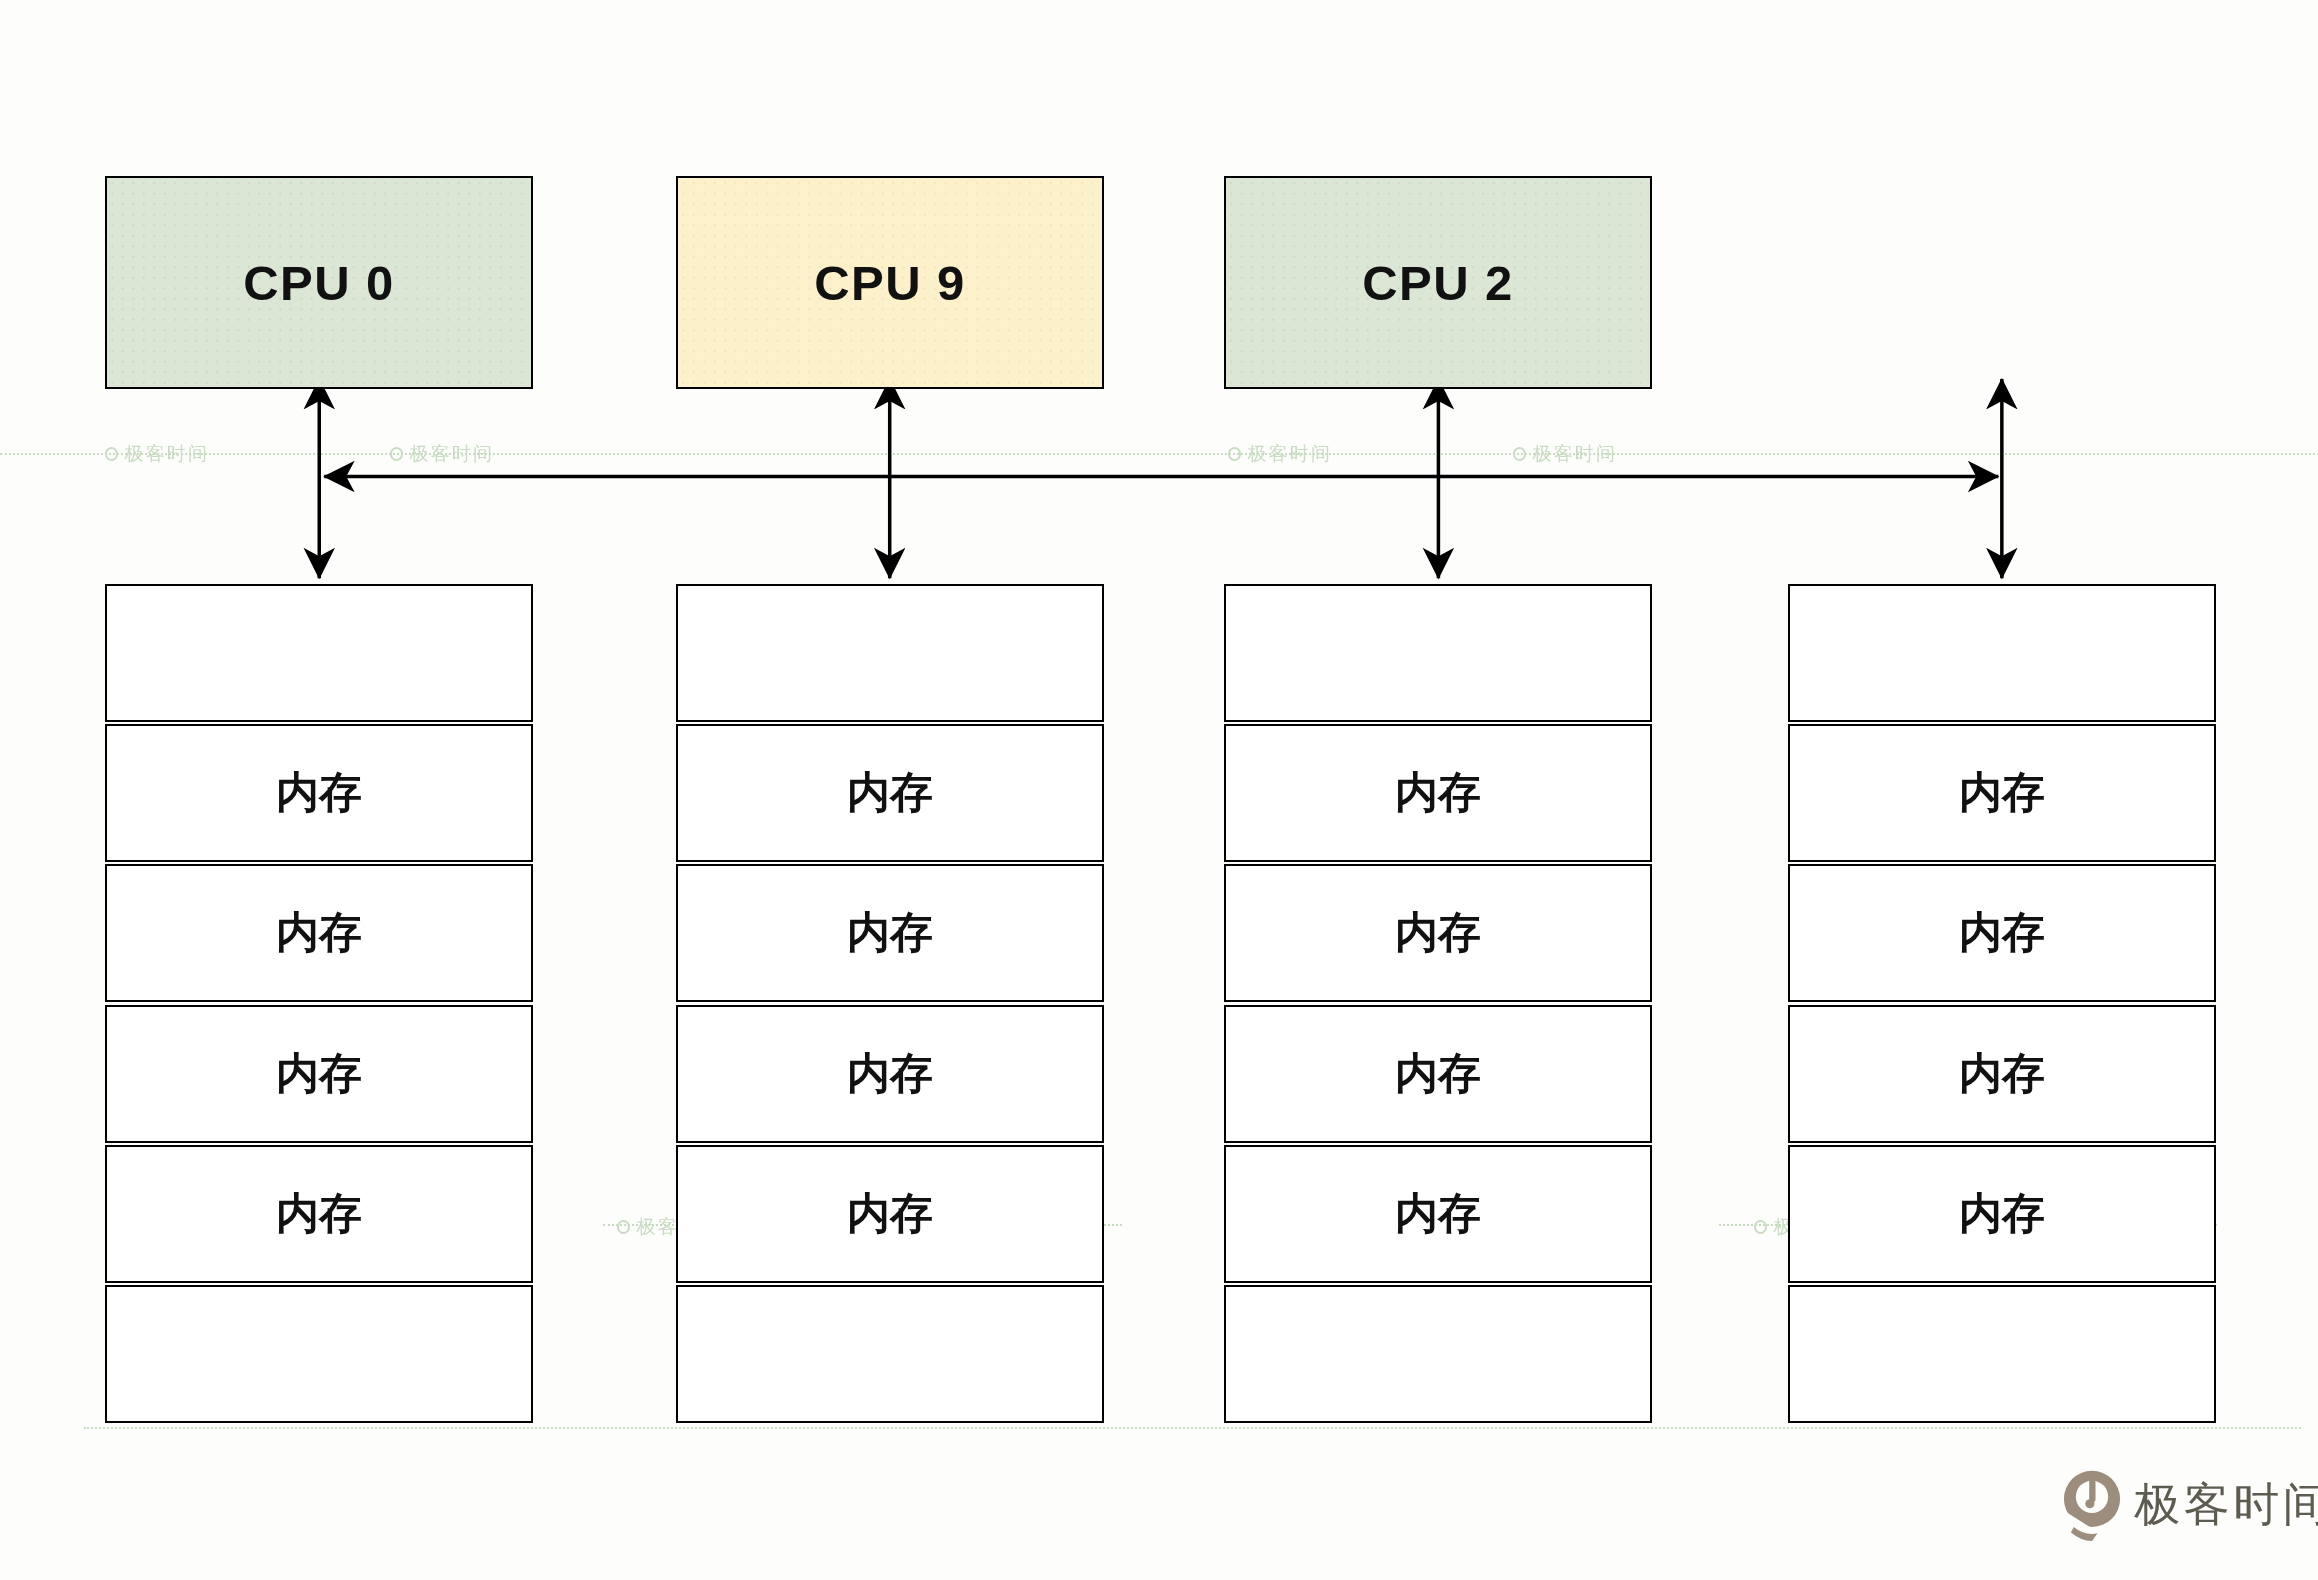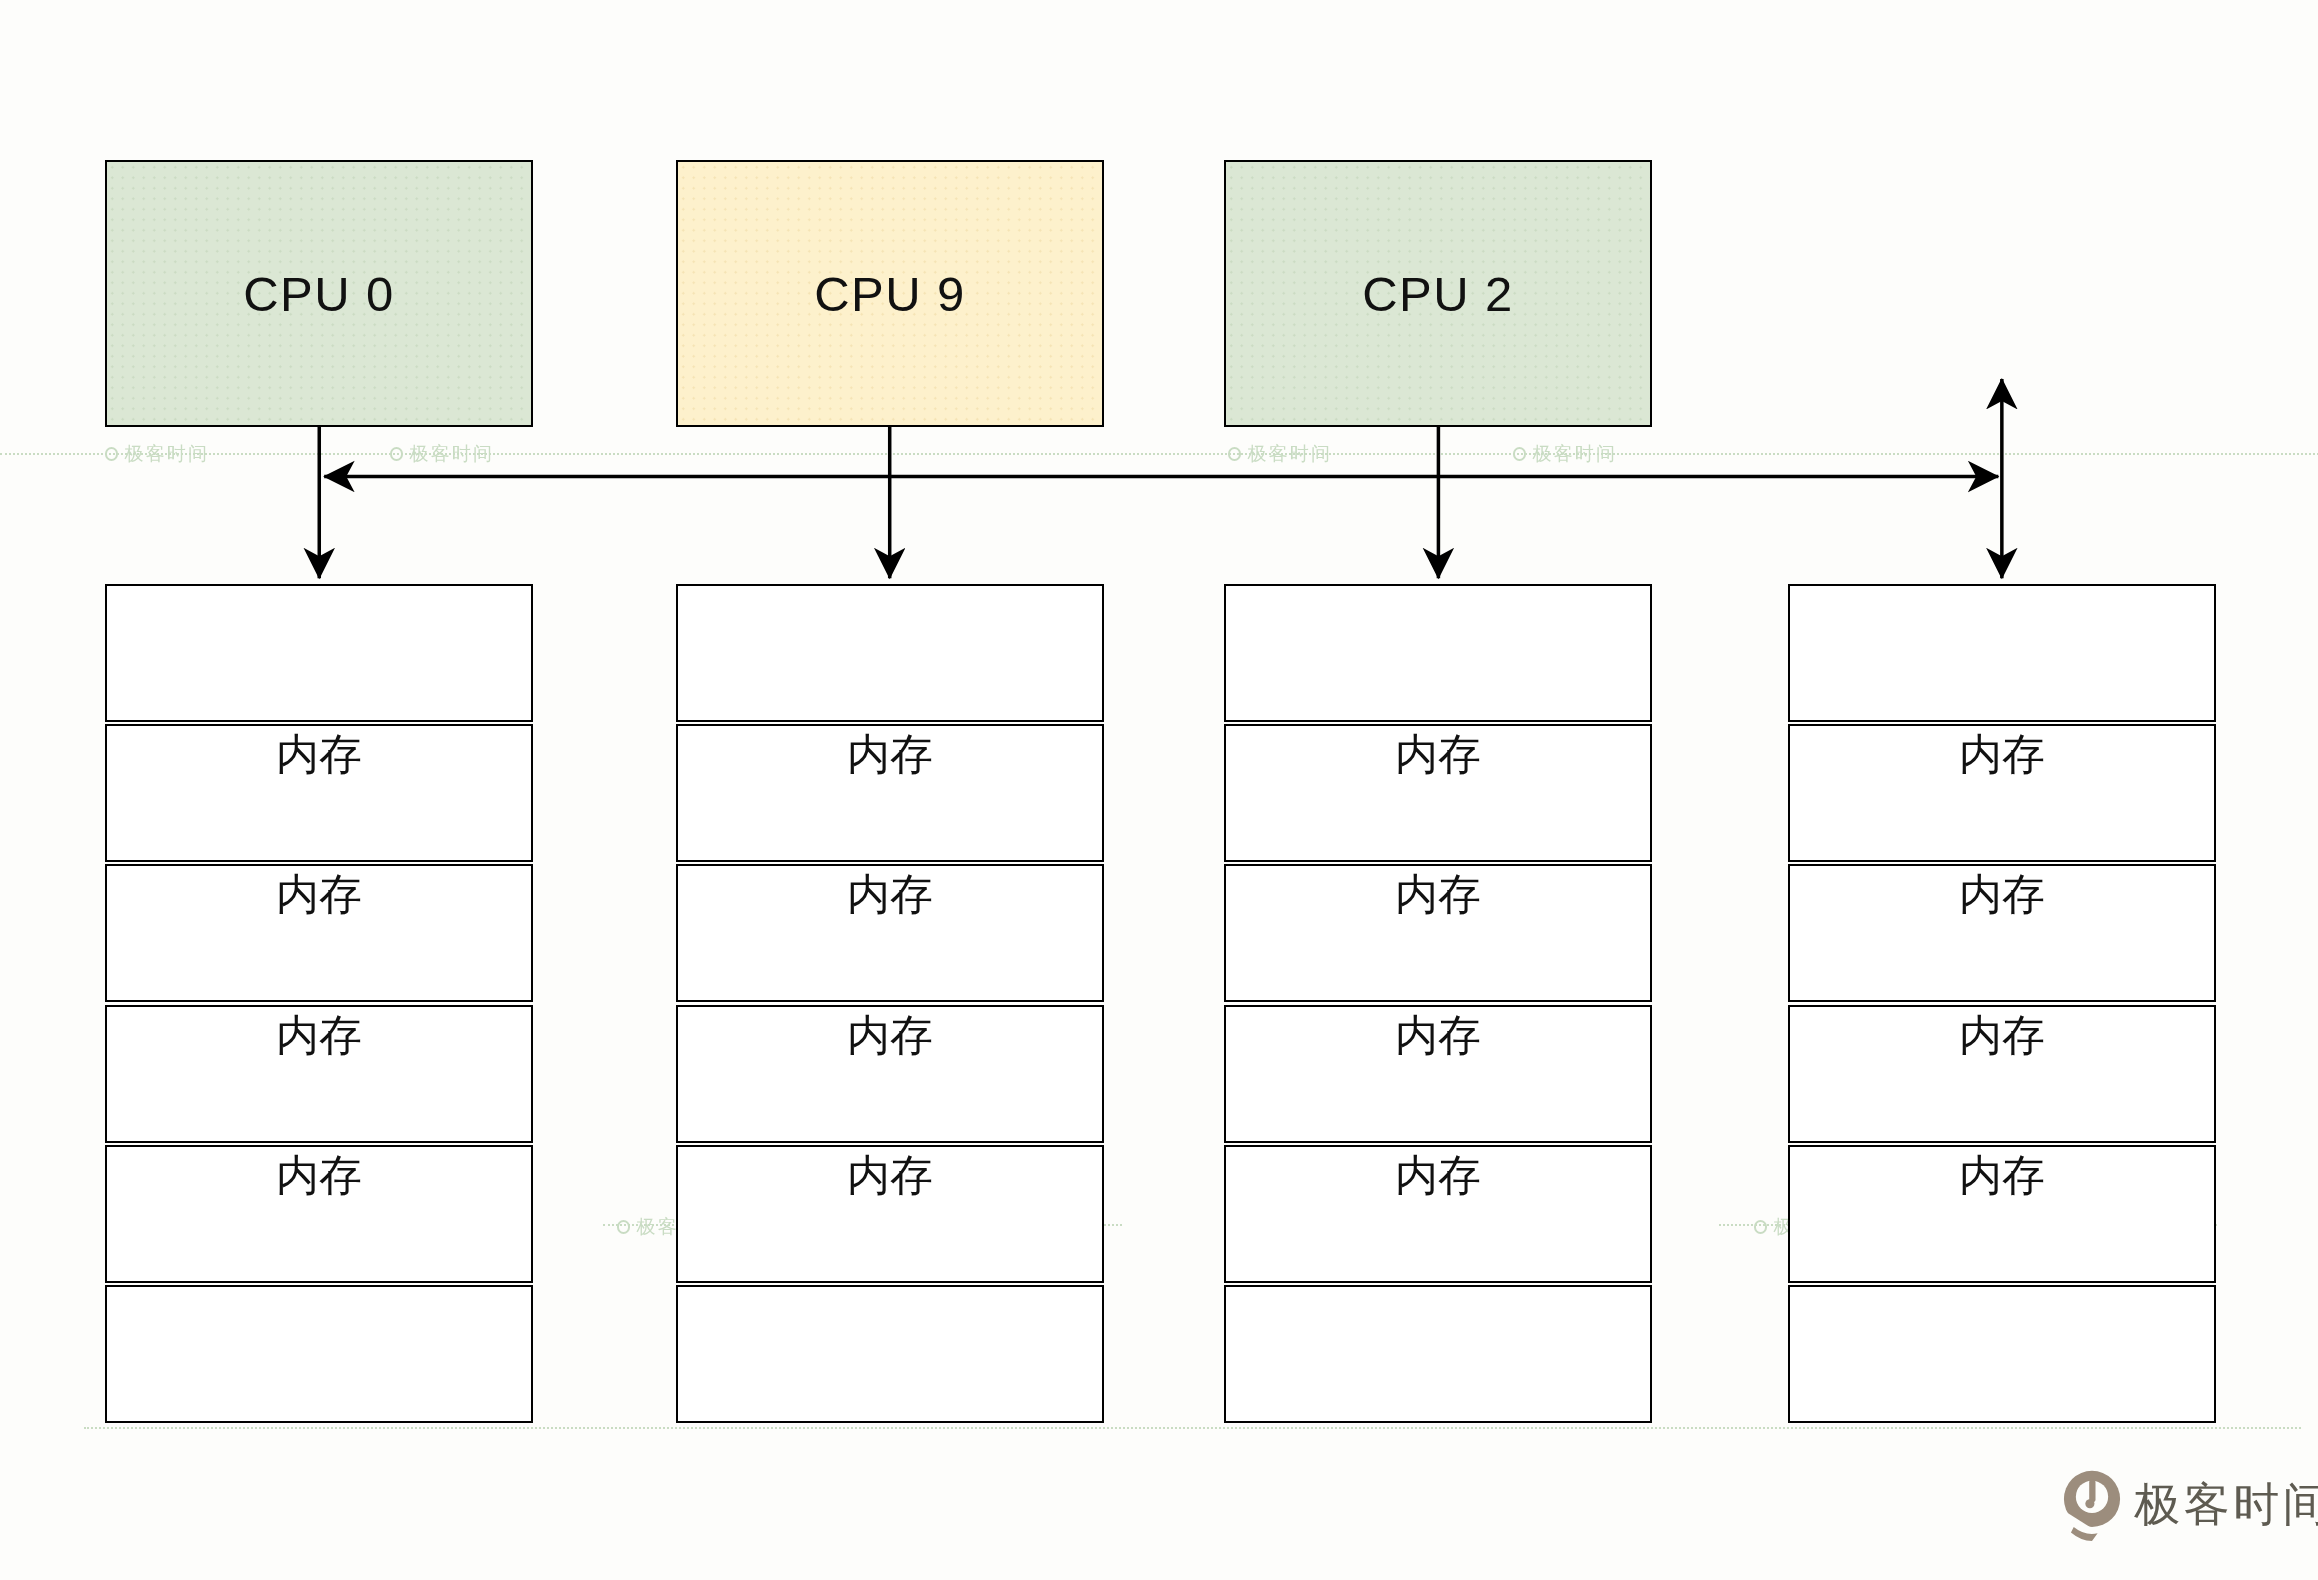--- a/index.html
+++ b/index.html
@@ -11,29 +11,30 @@
     position: relative;
     width: 2319px;
     height: 1581px;
     background: #fdfdfb;
     overflow: hidden;
   }
 
   
   .cpu {
     position: absolute;
-    top: 160px;
-    height: 267px;
+    top: 176px;
+    height: 213px;
     width: 428px;
     border: 2.8px solid var(--line, #000);
     box-sizing: border-box;
     display: flex;
     align-items: center;
     justify-content: center;
     z-index: 3;
+    font-weight: bold;
   }
   .cpu-label {
     font-size: 49px;
     color: #111;
     letter-spacing: 1.4px;
   }
   .fill-green {
     background-color: var(--green, #dbe7d4);
     background-image: radial-gradient(rgba(100, 140, 80, 0.14) 1.1px, transparent 1.1px);
     background-size: 10.5px 10.5px;
@@ -58,23 +59,24 @@
     display: flex;
     flex-direction: column;
     gap: 2.1px;
     z-index: 3;
   }
   .cell {
     flex: 1;
     border: 2.8px solid var(--line, #000);
     box-sizing: border-box;
     display: flex;
-    align-items: flex-start;
+    align-items: center;
     justify-content: center;
     background: #fff;
+    font-weight: bold;
   }
   .cell-label {
     font-size: 43px;
     color: #111;
   }
 
   
   .arrows {
     position: absolute;
     left: 0; top: 0;

